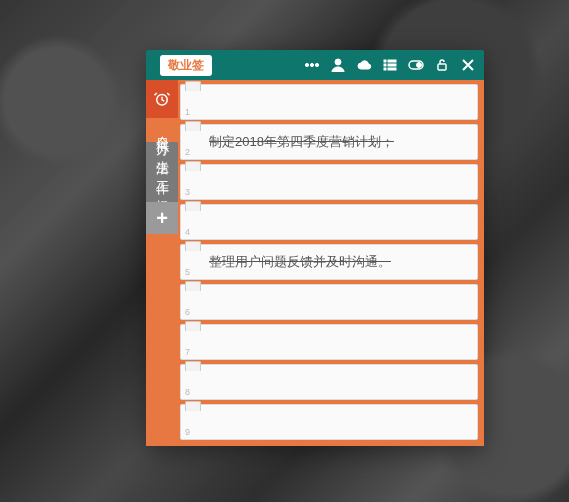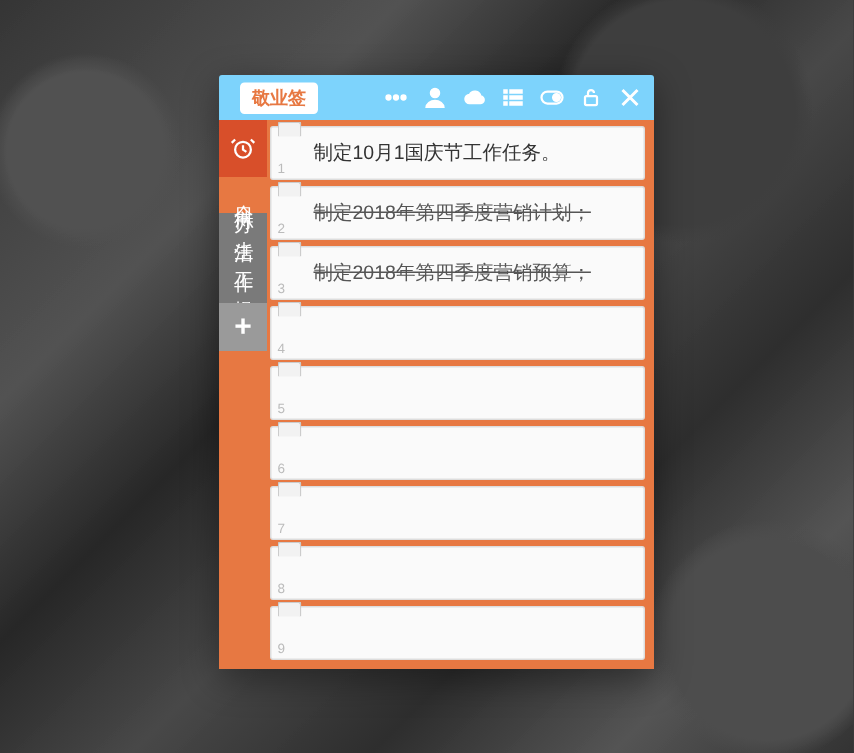--- a/index.html
+++ b/index.html
@@ -19,22 +19,22 @@
       radial-gradient(circle at 80% 15%, #444 0 12%, transparent 14%),
       radial-gradient(circle at 50% 70%, #4a4a4a 0 18%, transparent 20%),
       radial-gradient(circle at 90% 85%, #525252 0 10%, transparent 12%),
       linear-gradient(135deg,#3c3c3c 0%,#565656 25%,#2f2f2f 40%,#4d4d4d 55%,#353535 70%,#585858 85%,#3a3a3a 100%);
     filter: contrast(1.1);
   }
   .app {
     position: absolute;
     left: 146px;
     top: 50px;
-    width: 290px;
-    background: #7dd3fc;
+    width: 338px;
+    background: #0f766e;
     border-radius: 2px;
     box-shadow: 0 6px 24px rgba(0,0,0,0.4);
   }
   
   .header {
     height: 30px;
     display: flex;
     align-items: center;
     justify-content: flex-end;
     gap: 10px;
@@ -209,39 +209,38 @@
           <div class="sb-item sb-dim">
             <span>提醒</span>
           </div>
         </div>
       <div class="sb-add">+</div>
     </div>
     <div class="list" id="task-list">
         <div class="row">
           <div class="clip"></div>
           <span class="num">1</span>
-          <span class="txt">制定10月1国庆节工作任务。</span>
         </div>
         <div class="row done">
           <div class="clip"></div>
           <span class="num">2</span>
           <span class="txt">制定2018年第四季度营销计划；</span>
         </div>
         <div class="row done">
           <div class="clip"></div>
           <span class="num">3</span>
-          <span class="txt">制定2018年第四季度营销预算；</span>
         </div>
         <div class="row done">
           <div class="clip"></div>
           <span class="num">4</span>
         </div>
         <div class="row done">
           <div class="clip"></div>
           <span class="num">5</span>
+          <span class="txt">整理用户问题反馈并及时沟通。</span>
         </div>
         <div class="row done">
           <div class="clip"></div>
           <span class="num">6</span>
         </div>
         <div class="row">
           <div class="clip"></div>
           <span class="num">7</span>
           <span class="txt"></span>
         </div>

